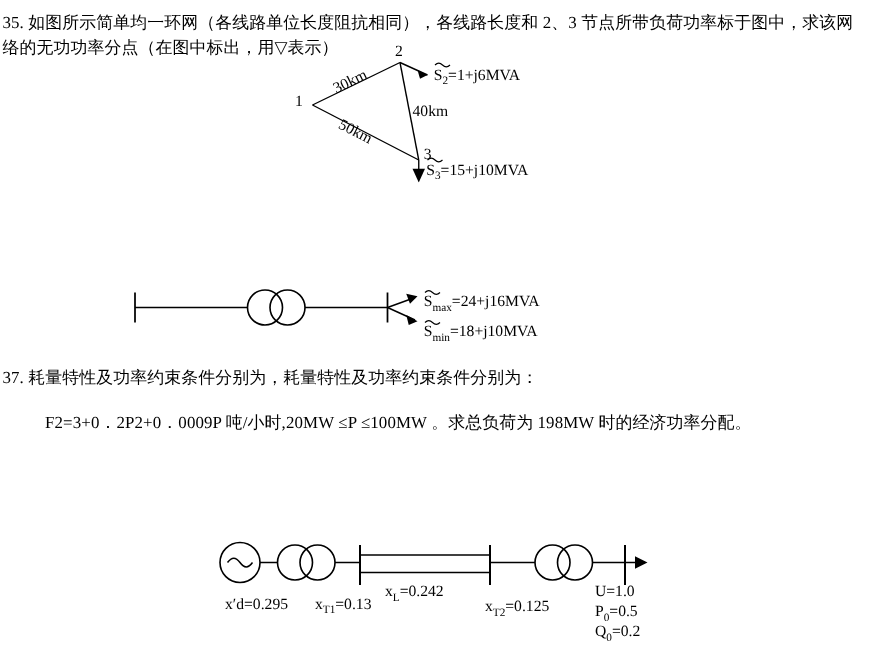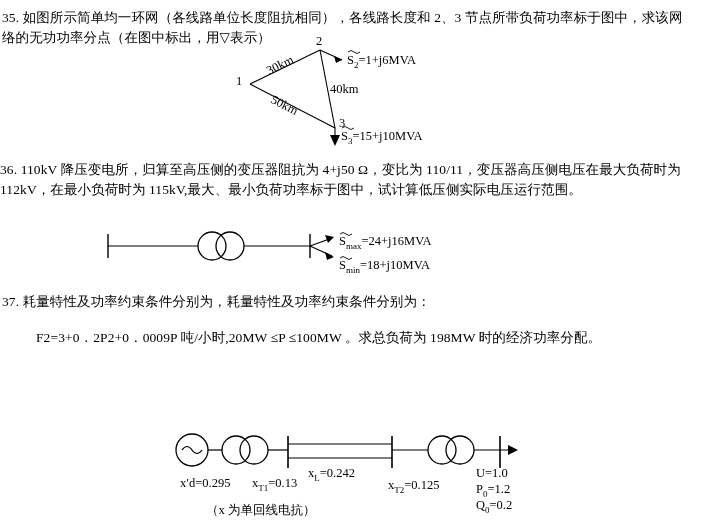--- a/index.html
+++ b/index.html
@@ -83,24 +83,20 @@
     <div class="label" style="left:40px; top:62px; transform:rotate(27deg);">50km</div>
     <div class="label" style="left:100px; top:46px;">40km</div>
     <div class="label" style="left:117px; top:17px;">
       <span class="italic">S</span><sub>2</sub><span>=1+j6MVA</span>
     </div>
     <div class="label" style="left:111px; top:93px;">
       <span class="italic">S</span><sub>3</sub><span>=15+j10MVA</span>
     </div>
   </div>
 
-  <div class="q q36">
-    <span>36.</span>
-    <span>110kV 降压变电所，归算至高压侧的变压器阻抗为 4+j50 Ω，变比为 110/11，变压器高压侧电压在最大负荷时为 112kV，在最小负荷时为 115kV,最大、最小负荷功率标于图中，试计算低压侧实际电压运行范围。</span>
-  </div>
 
   <div class="fig fig36">
     <svg width="380" height="60" viewBox="0 0 380 60">
       <line x1="8" y1="12" x2="8" y2="36" stroke="#000" stroke-width="1.4"></line>
       <line x1="8" y1="24" x2="98" y2="24" stroke="#000" stroke-width="1.2"></line>
       <circle cx="112" cy="24" r="14" fill="none" stroke="#000" stroke-width="1.3"></circle>
       <circle cx="130" cy="24" r="14" fill="none" stroke="#000" stroke-width="1.3"></circle>
       <line x1="144" y1="24" x2="210" y2="24" stroke="#000" stroke-width="1.2"></line>
       <line x1="210" y1="12" x2="210" y2="36" stroke="#000" stroke-width="1.4"></line>
       <line x1="210" y1="24" x2="232" y2="16" stroke="#000" stroke-width="1.2"></line>
@@ -158,23 +154,20 @@
       <span class="italic">x</span><sub>T1</sub><span>=0.13</span>
     </div>
     <div class="label" style="left:148px; top:38px;">
       <span class="italic">x</span><sub>L</sub><span>=0.242</span>
     </div>
     <div class="label" style="left:228px; top:50px;">
       <span class="italic">x</span><sub>T2</sub><span>=0.125</span>
     </div>
     <div class="label" style="left:316px; top:38px;">U=1.0</div>
     <div class="label" style="left:316px; top:54px;">
-      <span class="italic">P</span><sub>0</sub><span>=1.2</span>
+      <span class="italic">P</span><sub>0</sub><span>=0.5</span>
     </div>
     <div class="label" style="left:316px; top:70px;">
       <span class="italic">Q</span><sub>0</sub><span>=0.2</span>
-    </div>
-    <div class="label" style="left:46px; top:74px;">
-      <span>（x  为单回线电抗）</span>
     </div>
   </div>
 
 </div>
 
 </body></html>

